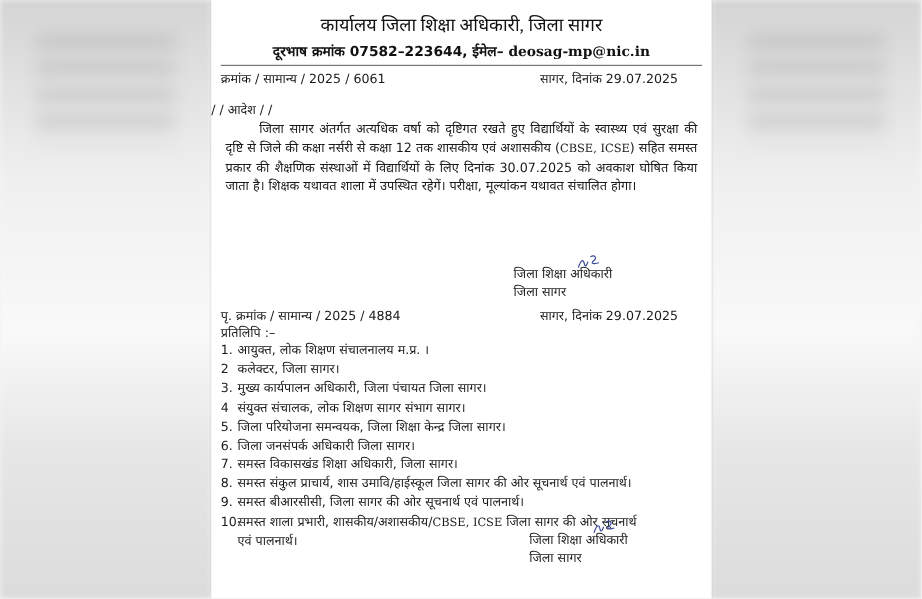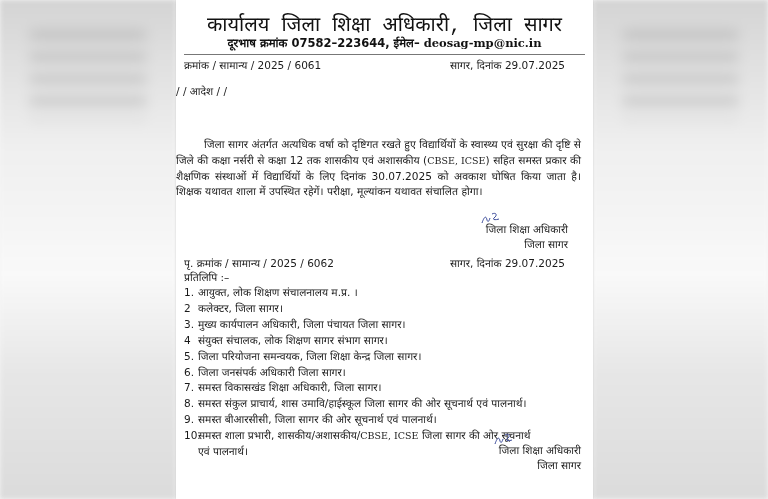--- a/index.html
+++ b/index.html
@@ -23,44 +23,44 @@
     background: repeating-linear-gradient(180deg, rgba(150,150,150,0.35) 0 10px, rgba(255,255,255,0) 10px 22px);
     filter: blur(6px);
   }
   .doc {
     position: absolute; left: 176px; top: 0; width: 417px; height: 499px;
     background: #ffffff;
     box-shadow: 0 0 2px rgba(0,0,0,0.15);
   }
   .hdr-title {
     position: absolute; top: 10px; left: 0; right: 0; text-align: center;
-    font-size: 20px; font-family: Liberation Mono, monospace; color: #111;
+    font-size: 15px; font-family: Liberation Serif, serif; color: #111;
   }
   .hdr-contact {
     position: absolute; top: 35px; left: 0; right: 0; text-align: center;
     font-size: 11.5px; font-weight: bold; color: #111;
   }
   .hdr-contact .email { font-family: "DejaVu Serif", serif; margin-top: 10px; }
   .hdr-rule {
     position: absolute; top: 54px; left: 8px; right: 8px; height: 0;
     border-top: 1px solid #777;
   }
   .small { font-size: 9.5px; }
   .line { position: absolute; white-space: nowrap; font-size: 10.5px; }
   .ref-left { top: 58px; left: 8px; }
   .ref-right { top: 58px; right: 28px; }
   .order-title { top: 84px; left: 0; right: 0; text-align: left; }
   .para {
-    position: absolute; top: 101px; left: 0; right: 12px;
-    font-size: 10.6px; line-height: 15.8px; text-align: justify; text-indent: 28px; margin-top: 36px;
+    position: absolute; top: 101px; left: 12px; right: 12px;
+    font-size: 10.6px; line-height: 15.8px; text-align: justify; text-indent: 28px;
   }
   .para .latin { font-family: "DejaVu Serif", serif; font-size: 9.5px; }
   .effective { top: 181px; left: 36px; }
   .authorised { top: 205px; left: 8px; }
-  .sig-block { position: absolute; width: 140px; text-align: right; font-size: 10.5px; line-height: 15px; }
+  .sig-block { position: absolute; width: 140px; text-align: left; font-size: 10.5px; line-height: 15px; }
   .sig1 { top: 222px; left: 252px; }
   .sig-mark {
     position: absolute; top: -11px; left: 52px; width: 22px; height: 14px;
   }
   .ref2-left { top: 256px; left: 8px; }
   .ref2-right { top: 256px; right: 28px; }
   .copies-label { top: 270px; left: 8px; }
   .cc-list { position: absolute; top: 285px; left: 8px; right: 10px; font-size: 10.5px; line-height: 15.9px; }
   .cc-item { display: flex; white-space: nowrap; }
   .cc-item .num { width: 14px; flex: none; }
@@ -92,21 +92,21 @@
 
 
   <div class="sig-block sig1">
     <svg class="sig-mark" viewBox="0 0 22 14">
       <path d="M2 12 C4 6, 6 4, 7 9 C8 12, 9 10, 10 7 M12 3 C16 1, 18 4, 14 7 C12 9, 16 9, 19 8" stroke="#3a4a9a" stroke-width="1" fill="none"></path>
     </svg>
     <div>जिला शिक्षा अधिकारी</div>
     <div>जिला सागर</div>
   </div>
 
-  <div class="line ref2-left">पृ. क्रमांक / सामान्य / 2025 / 6062</div>
+  <div class="line ref2-left">पृ. क्रमांक / सामान्य / 2025 / 4884</div>
   <div class="line ref2-right">सागर, दिनांक 29.07.2025</div>
   <div class="line copies-label">प्रतिलिपि :–</div>
 
   <div class="cc-list">
     <div class="cc-item">
         <span class="num">1.</span>
         <span>आयुक्त, लोक शिक्षण संचालनालय म.प्र. ।</span>
       </div>
     <div class="cc-item">
         <span class="num">2</span>

